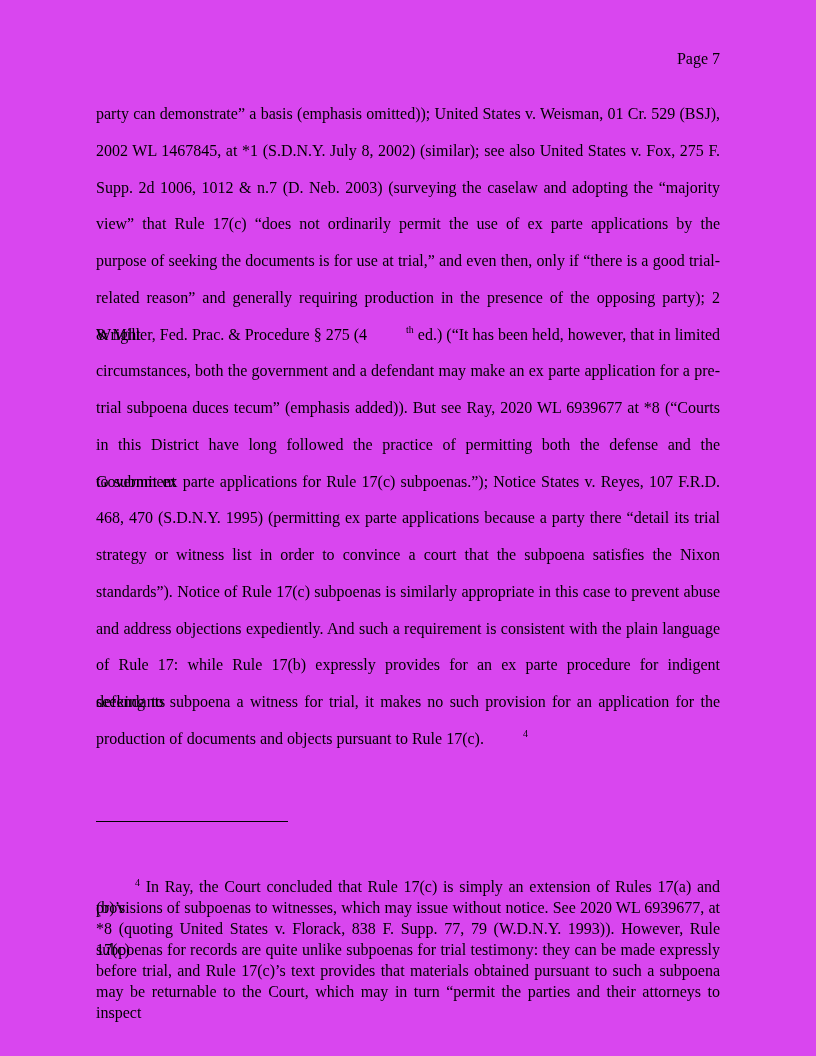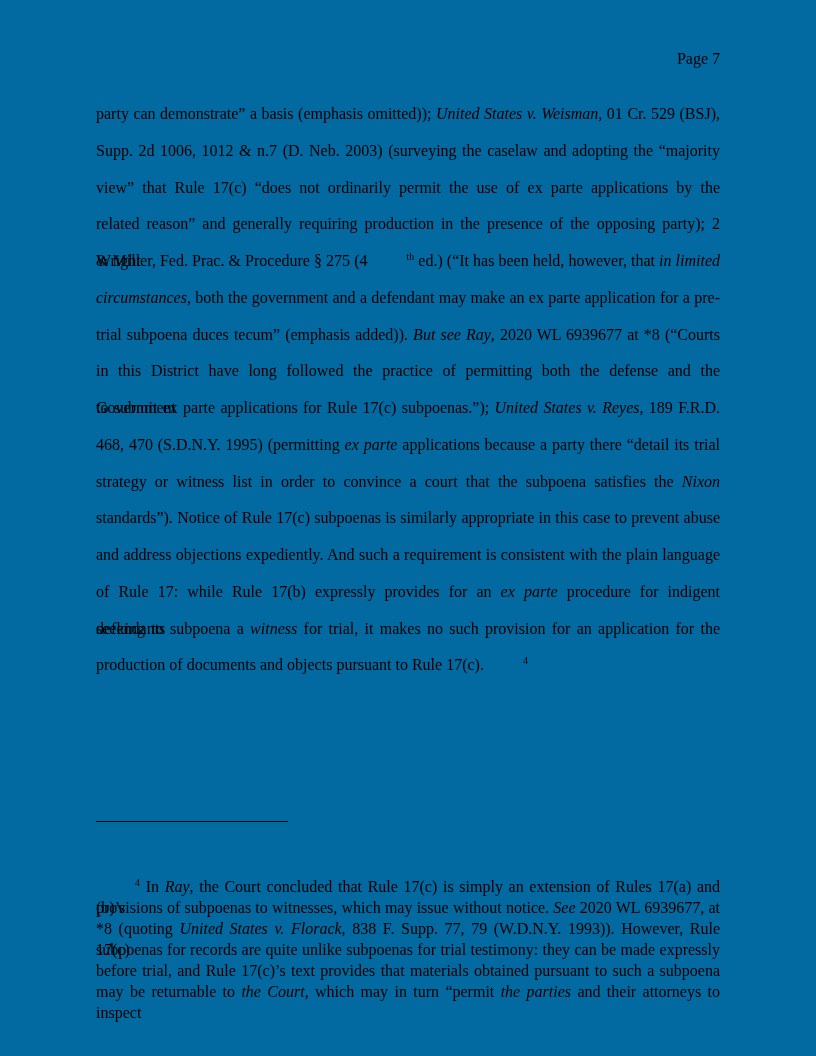--- a/index.html
+++ b/index.html
@@ -4,21 +4,21 @@
 <style>
   html, body {
     margin: 0;
     padding: 0;
     background: #ffffff;
   }
   .page {
     position: relative;
     width: 816px;
     height: 1056px;
-    background: #0369a1;
+    background: #d946ef;
     font-family: "Liberation Serif", "DejaVu Serif", serif;
     color: #000000;
     overflow: hidden;
   }
   .page-number {
     position: absolute;
     top: 49px;
     left: 96px;
     width: 624px;
     text-align: right;
@@ -58,40 +58,42 @@
   .footnote .line {
     height: 21px;
     line-height: 21px;
     text-align: justify;
     text-align-last: justify;
     text-justify: inter-word;
   }
   .line.last-left {
     text-align-last: left;
   }
-  .it  { font-style: italic; }
+  .it  { }
   .sup { font-size: 0.62em; vertical-align: super; line-height: 0; padding-left: 39px; }
 </style>
 </head>
 <body>
 
 <div class="page">
 
   <div class="page-number">Page 7</div>
 
   <div class="body-text">
       <div class="line"><span>party can demonstrate” a basis (emphasis omitted)); </span><span class="it">United States v. Weisman</span><span>, 01 Cr. 529 (BSJ),</span></div>
+      <div class="line"><span>2002 WL 1467845, at *1 (S.D.N.Y. July 8, 2002) (similar); </span><span class="it">see also United States v. Fox</span><span>, 275 F.</span></div>
       <div class="line"><span>Supp. 2d 1006, 1012 &amp; n.7 (D. Neb. 2003) (surveying the caselaw and adopting the “majority</span></div>
       <div class="line"><span>view” that Rule 17(c) “does not ordinarily permit the use of ex parte applications by the</span></div>
+      <div class="line"><span>purpose of seeking the documents is for use at trial,” and even then, only if “there is a good trial-</span></div>
       <div class="line"><span>related reason” and generally requiring production in the presence of the opposing party); 2 Wright</span></div>
       <div class="line"><span>&amp; Miller, Fed. Prac. &amp; Procedure § 275 (4</span><span class="sup">th</span><span> ed.) (“It has been held, however, that </span><span class="it">in limited</span></div>
       <div class="line"><span class="it">circumstances</span><span>, both the government and a defendant may make an ex parte application for a pre-</span></div>
       <div class="line"><span>trial subpoena duces tecum” (emphasis added)). </span><span class="it">But see Ray</span><span>, 2020 WL 6939677 at *8 (“Courts</span></div>
       <div class="line"><span>in this District have long followed the practice of permitting both the defense and the Government</span></div>
-      <div class="line"><span>to submit ex parte applications for Rule 17(c) subpoenas.”); </span><span class="it">United States v. Reyes</span><span>, 189 F.R.D.</span></div>
+      <div class="line"><span>to submit ex parte applications for Rule 17(c) subpoenas.”); </span><span class="it">Notice States v. Reyes</span><span>, 107 F.R.D.</span></div>
       <div class="line"><span>468, 470 (S.D.N.Y. 1995) (permitting </span><span class="it">ex parte</span><span> applications because a party there “detail its trial</span></div>
       <div class="line"><span>strategy or witness list in order to convince a court that the subpoena satisfies the </span><span class="it">Nixon</span></div>
       <div class="line"><span>standards”).  Notice of Rule 17(c) subpoenas is similarly appropriate in this case to prevent abuse</span></div>
       <div class="line"><span>and address objections expediently. And such a requirement is consistent with the plain language</span></div>
       <div class="line"><span>of Rule 17: while Rule 17(b) expressly provides for an </span><span class="it">ex parte</span><span> procedure for indigent defendants</span></div>
       <div class="line"><span>seeking to subpoena a </span><span class="it">witness</span><span> for trial, it makes no such provision for an application for the</span></div>
       <div class="line last-left"><span>production of documents and objects pursuant to Rule 17(c).</span><span class="sup">4</span></div>
     </div>
 
   <div class="footnote-separator"></div>

